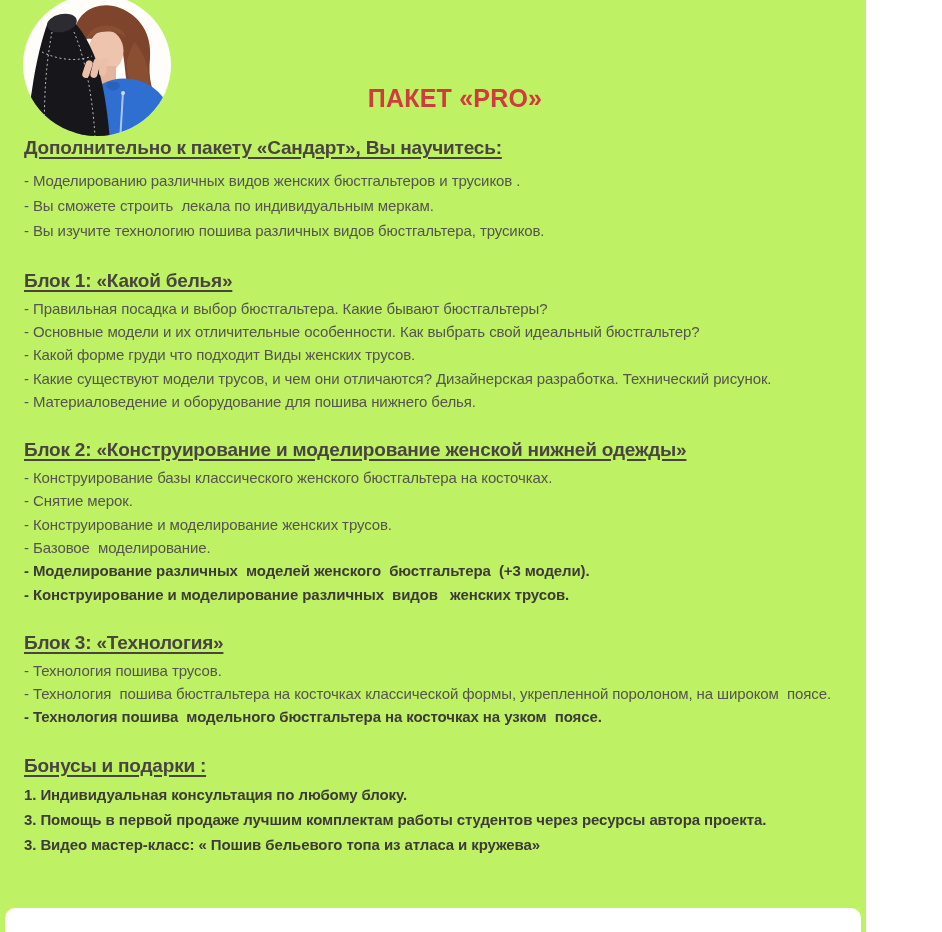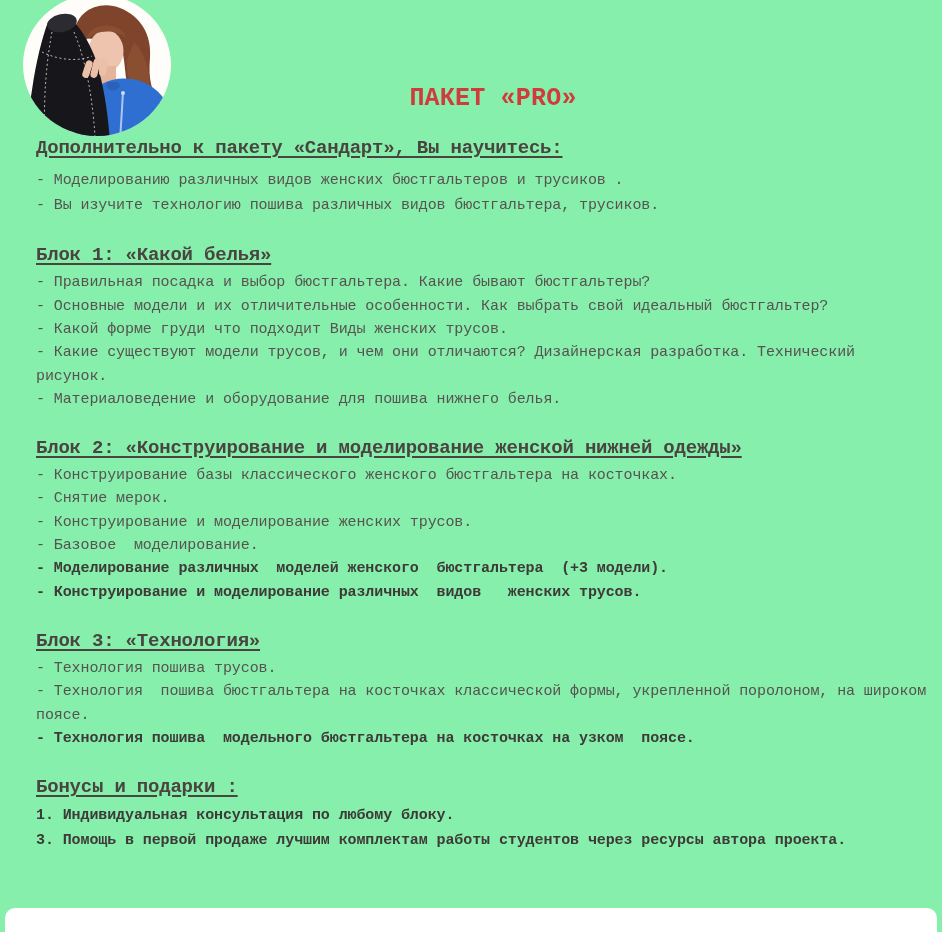--- a/index.html
+++ b/index.html
@@ -1,30 +1,30 @@
 <!DOCTYPE html>
 <html><head>
 <meta charset="utf-8">
 <style>
   html,body{margin:0;padding:0;}
   .page{
     position:relative;
-    width:942px;height:932px;
-    background:#86efac;
+    width:866px;height:932px;
+    background:#bef264;
     overflow:hidden;
-    font-family:Liberation Mono, monospace;
+    font-family:Liberation Sans, sans-serif;
   }
   .photo{position:absolute;left:22px;top:-6px;width:150px;height:148px;}
   .page-title{
     position:absolute;top:84px;left:0;width:100%;
     box-sizing:border-box;padding-left:44px;
     text-align:center;
     color:#d03c3c;font-size:25px;font-weight:bold;letter-spacing:0.2px;
   }
-  .content{position:absolute;left:36px;top:137px;right:14px;}
+  .content{position:absolute;left:24px;top:137px;right:14px;}
   .sec{margin:0 0 26px 0;}
   .sec h2{
     margin:0 0 5px 0;
     font-size:19px;font-weight:bold;color:#4a4440;
     letter-spacing:-0.2px;
     text-decoration:underline;
     text-decoration-thickness:2px;
     text-underline-offset:3px;
   }
   .sec.intro h2{margin-bottom:9px;}
@@ -92,20 +92,21 @@
     </svg>
   </div>
 
   <div class="page-title">ПАКЕТ «PRO»</div>
 
   <div class="content">
 
     <div class="sec intro">
       <h2>Дополнительно к пакету «Сандарт», Вы научитесь:</h2>
       <p>- Моделированию различных видов женских бюстгальтеров и трусиков .</p>
+      <p>- Вы сможете строить  лекала по индивидуальным меркам.</p>
       <p>- Вы изучите технологию пошива различных видов бюстгальтера, трусиков.</p>
     </div>
 
     <div class="sec">
       <h2>Блок 1: «Какой белья»</h2>
       <p>- Правильная посадка и выбор бюстгальтера. Какие бывают бюстгальтеры?</p>
       <p>- Основные модели и их отличительные особенности. Как выбрать свой идеальный бюстгальтер?</p>
       <p>- Какой форме груди что подходит Виды женских трусов.</p>
       <p>- Какие существуют модели трусов, и чем они отличаются? Дизайнерская разработка. Технический рисунок.</p>
       <p>- Материаловедение и оборудование для пошива нижнего белья.</p>
@@ -125,19 +126,20 @@
       <h2>Блок 3: «Технология»</h2>
       <p>- Технология пошива трусов.</p>
       <p>- Технология  пошива бюстгальтера на косточках классической формы, укрепленной поролоном, на широком  поясе.</p>
       <p class="bold">- Технология пошива  модельного бюстгальтера на косточках на узком  поясе.</p>
     </div>
 
     <div class="sec bonus">
       <h2>Бонусы и подарки :</h2>
       <p class="bold">1. Индивидуальная консультация по любому блоку.</p>
       <p class="bold">3. Помощь в первой продаже лучшим комплектам работы студентов через ресурсы автора проекта.</p>
+      <p class="bold">3. Видео мастер-класс: « Пошив бельевого топа из атласа и кружева»</p>
     </div>
 
   </div>
 
   <div class="white-card"></div>
 
 </div>
 
 </body></html>

